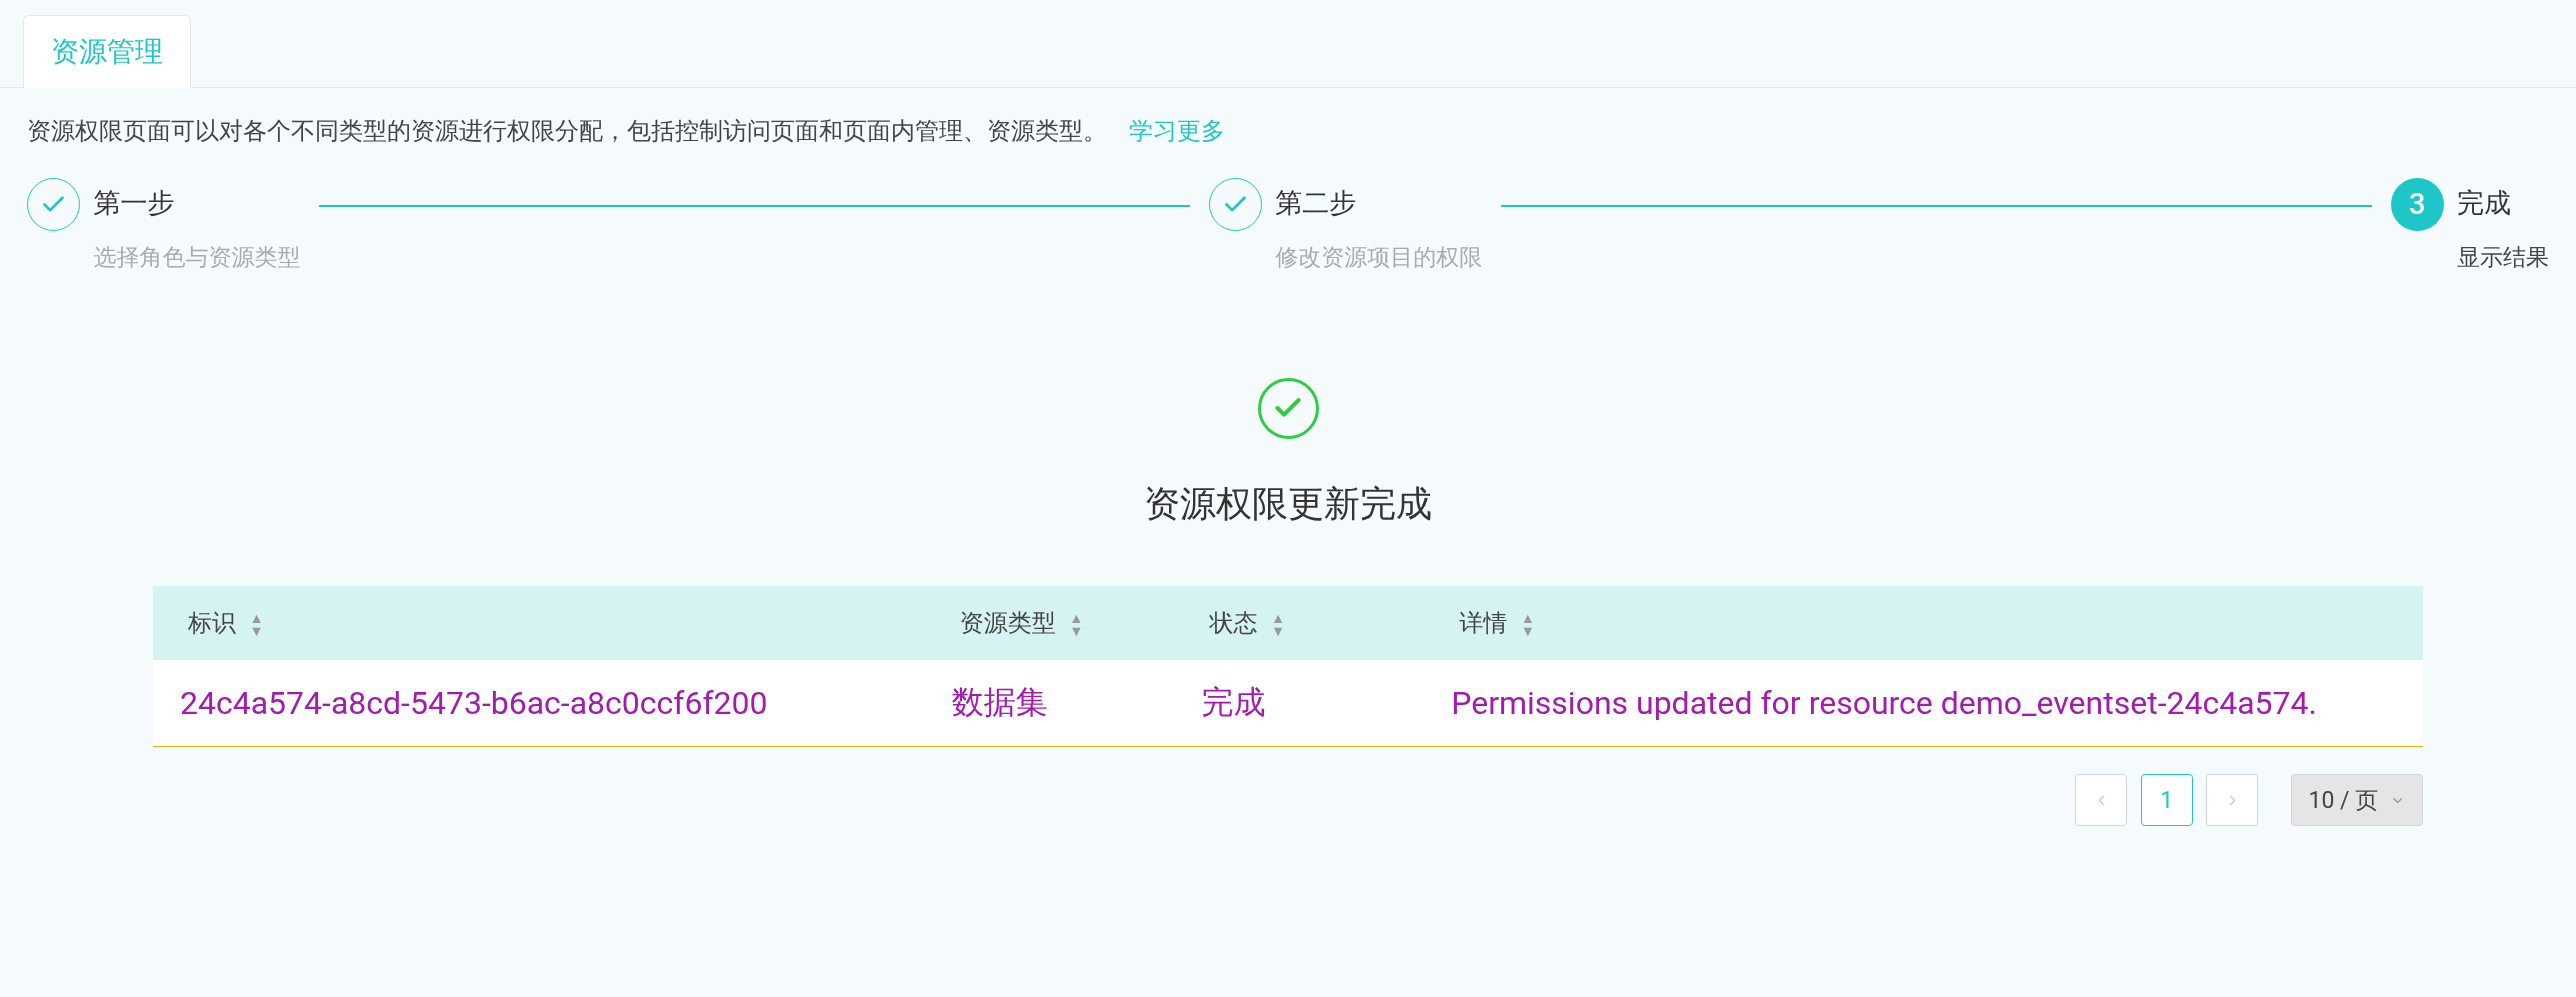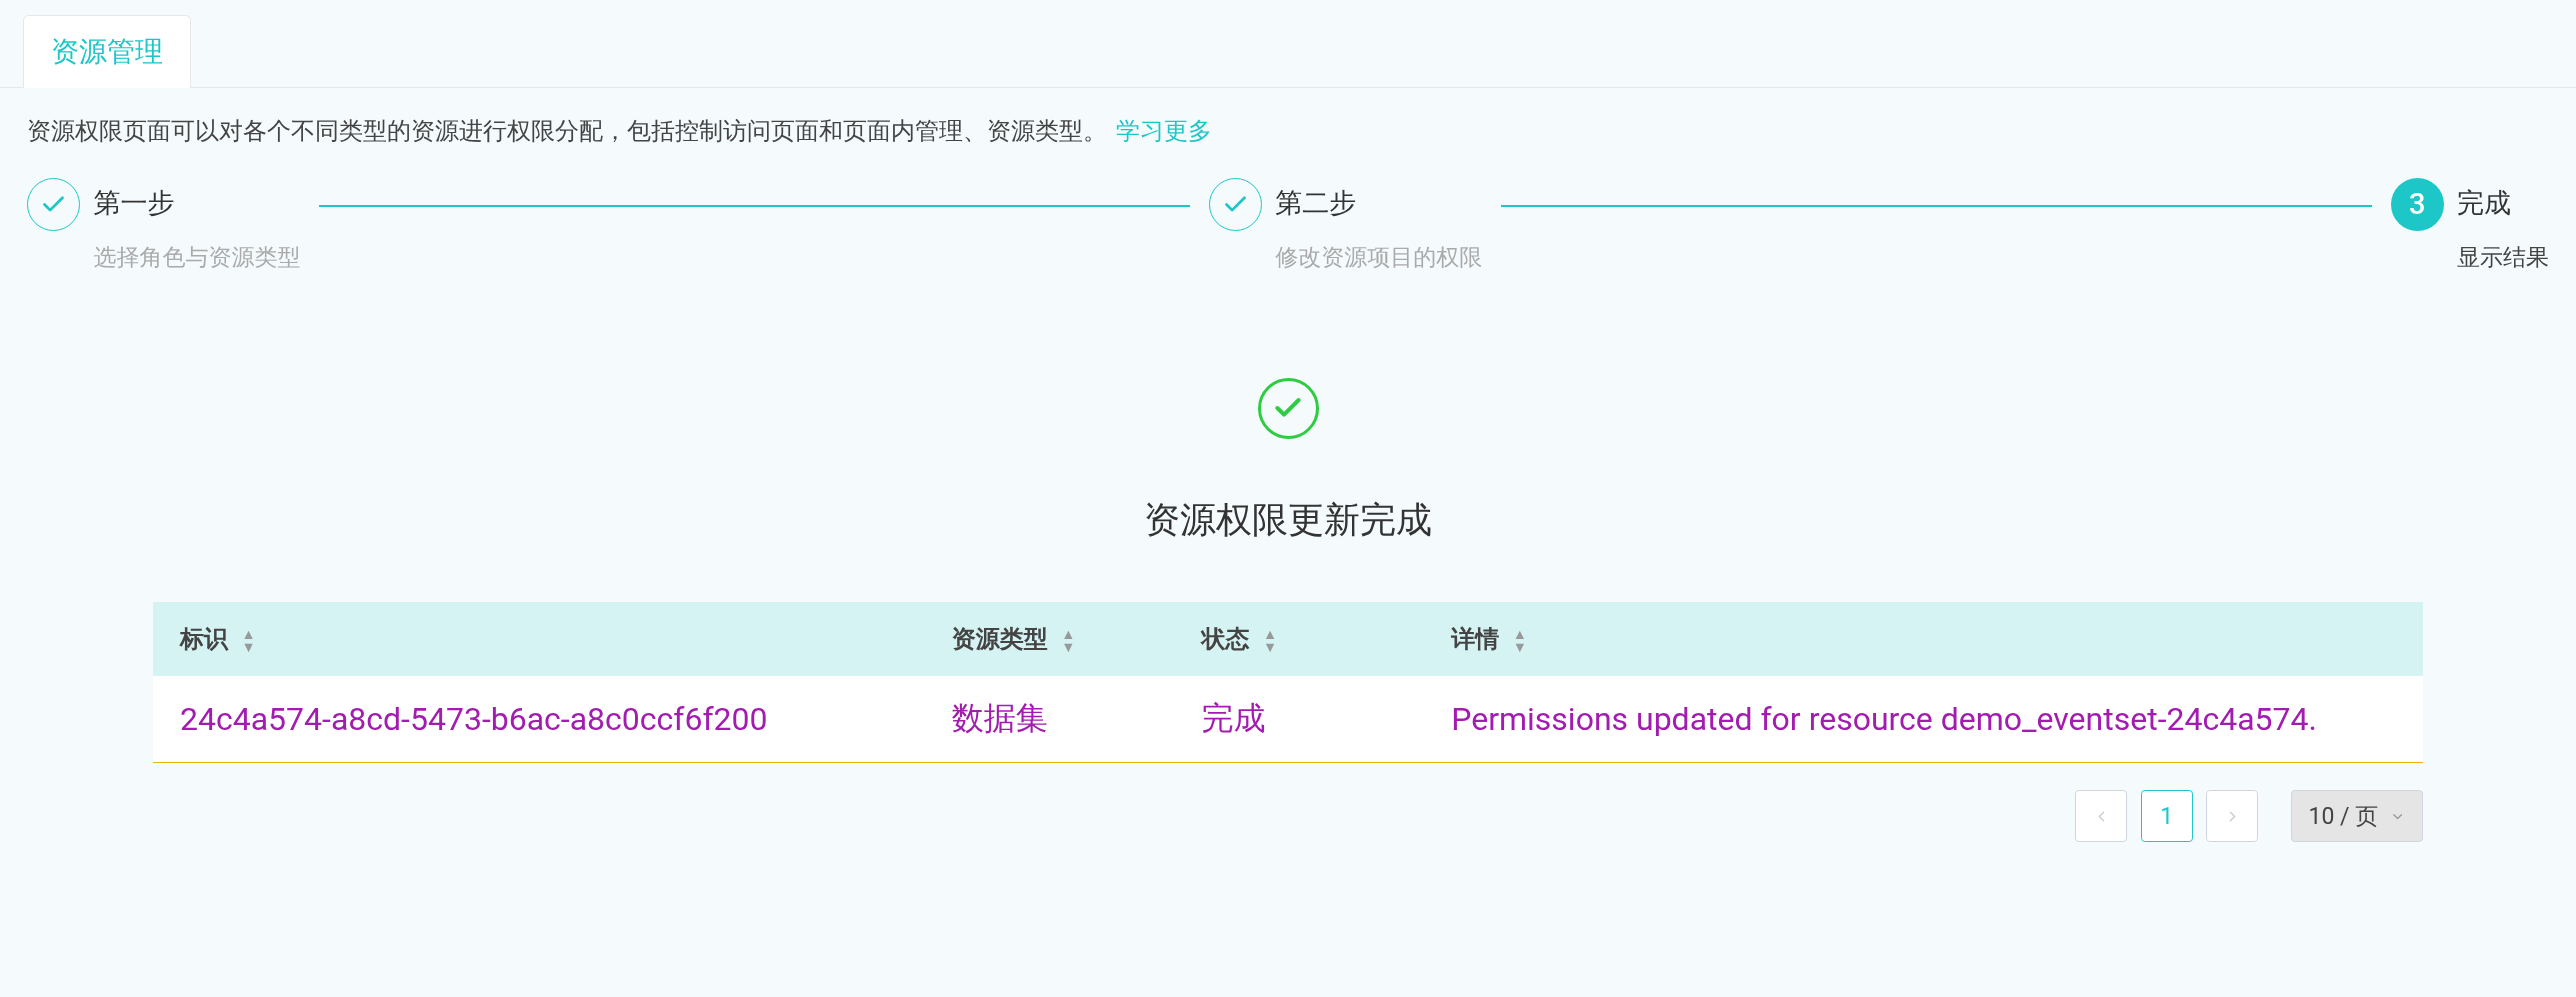--- a/index.html
+++ b/index.html
@@ -45,21 +45,21 @@
     
     .description {
       padding: 27px 27px 13.4px;
       font-size: 24px;
       color: #444;
     }
     
     .description a {
       color: #1ec7c7;
       text-decoration: none;
-      margin-left: 3px;
+      margin-left: 16px;
     }
     
     
     .steps {
       display: flex;
       align-items: flex-start;
       padding: 17px 27px 9.5px;
       gap: 0;
     }
     
@@ -122,21 +122,21 @@
       background: #1ec7c7;
       margin: 27px 19px 0;
     }
     
     
     .result-section {
       display: flex;
       flex-direction: column;
       align-items: center;
       padding: 95px 0 57px;
-      gap: 50px;
+      gap: 34px;
     }
     
     .success-icon {
       width: 61px;
       height: 61px;
       border: 3.8px solid #2ecc40;
       border-radius: 50%;
       display: flex;
       align-items: center;
       justify-content: center;
@@ -174,23 +174,23 @@
       border-collapse: collapse;
       background: #fff;
     }
     
     .table thead tr {
       background: #d6f3f3;
     }
     
     .table th {
       text-align: left;
-      padding: 21px 27px;
+      padding: 21px 35px;
       font-size: 24px;
-      font-weight: 700;
+      font-weight: 400;
       color: #444;
     }
     
     .table td {
       padding: 21px 27px;
       font-size: 32px;
       color: #a21caf;
       border-bottom: 1px solid #eab308;
     }
     

